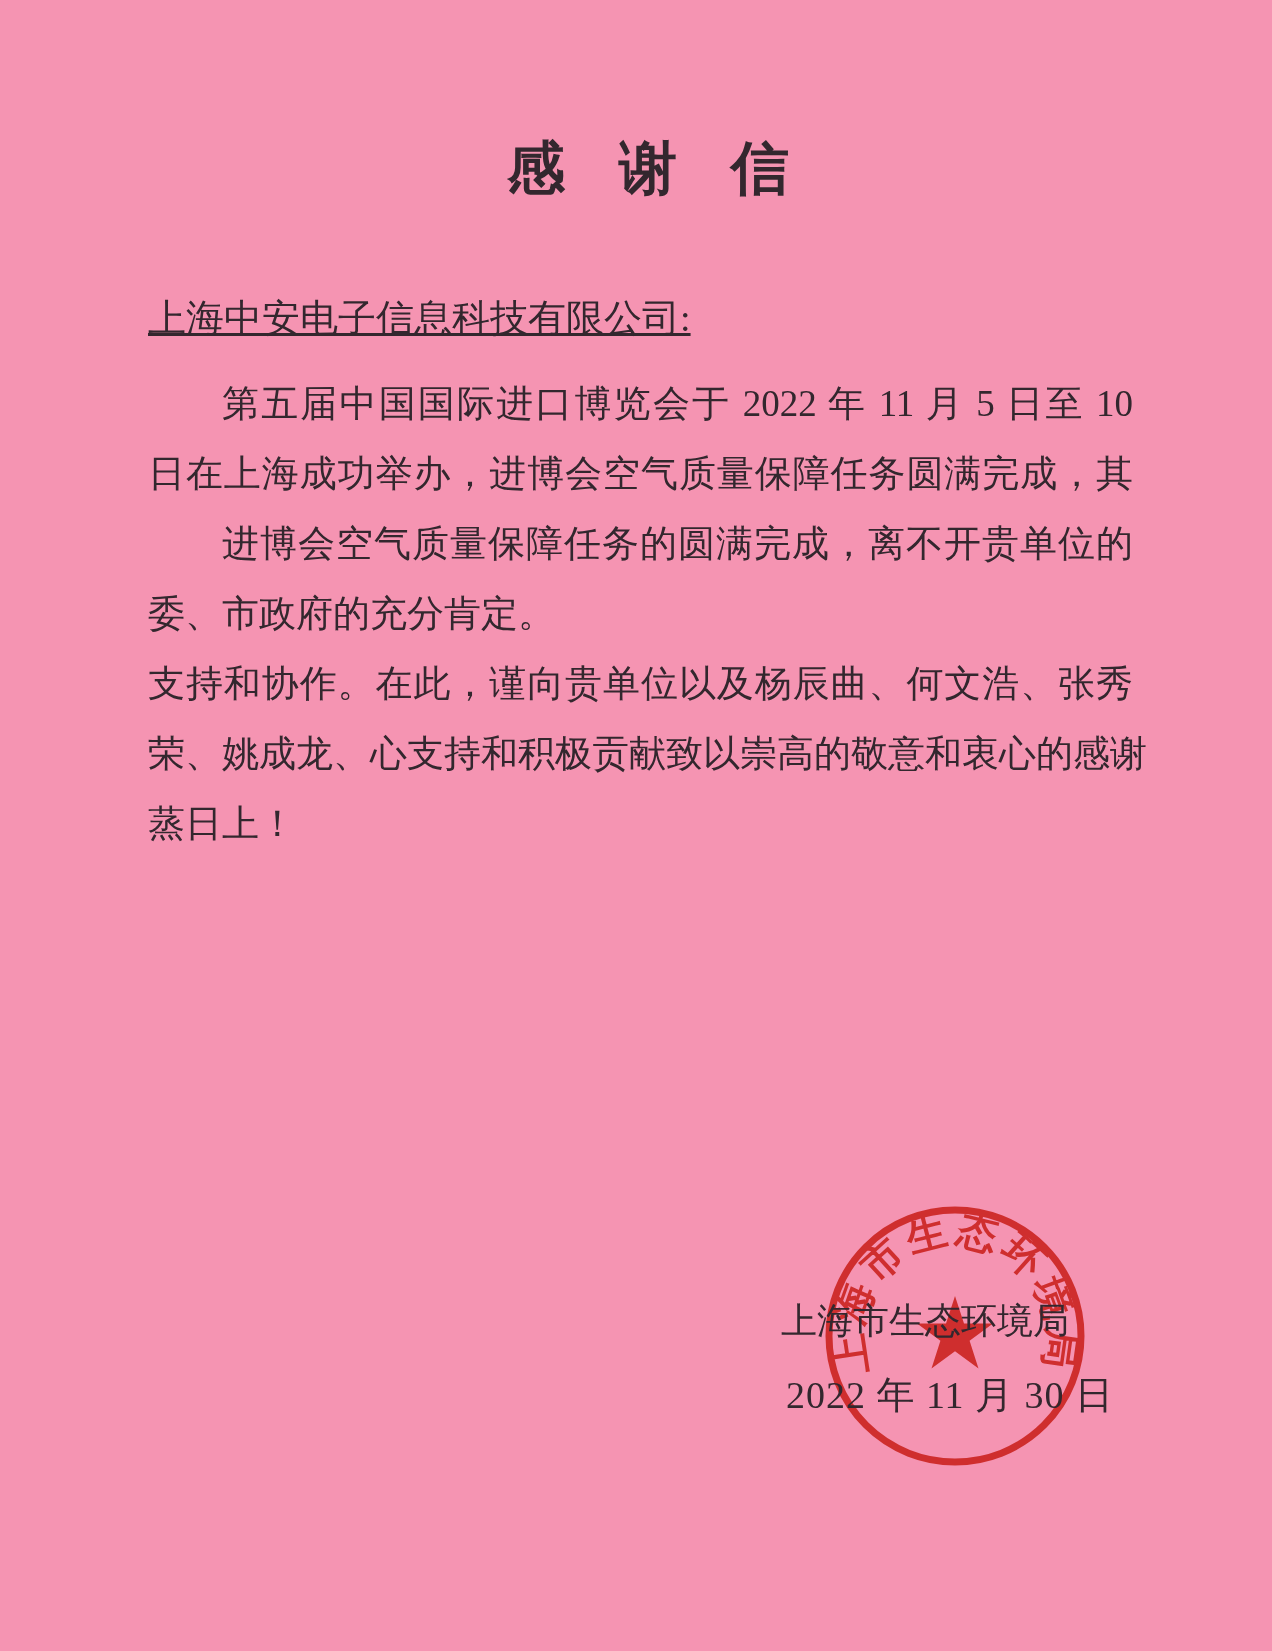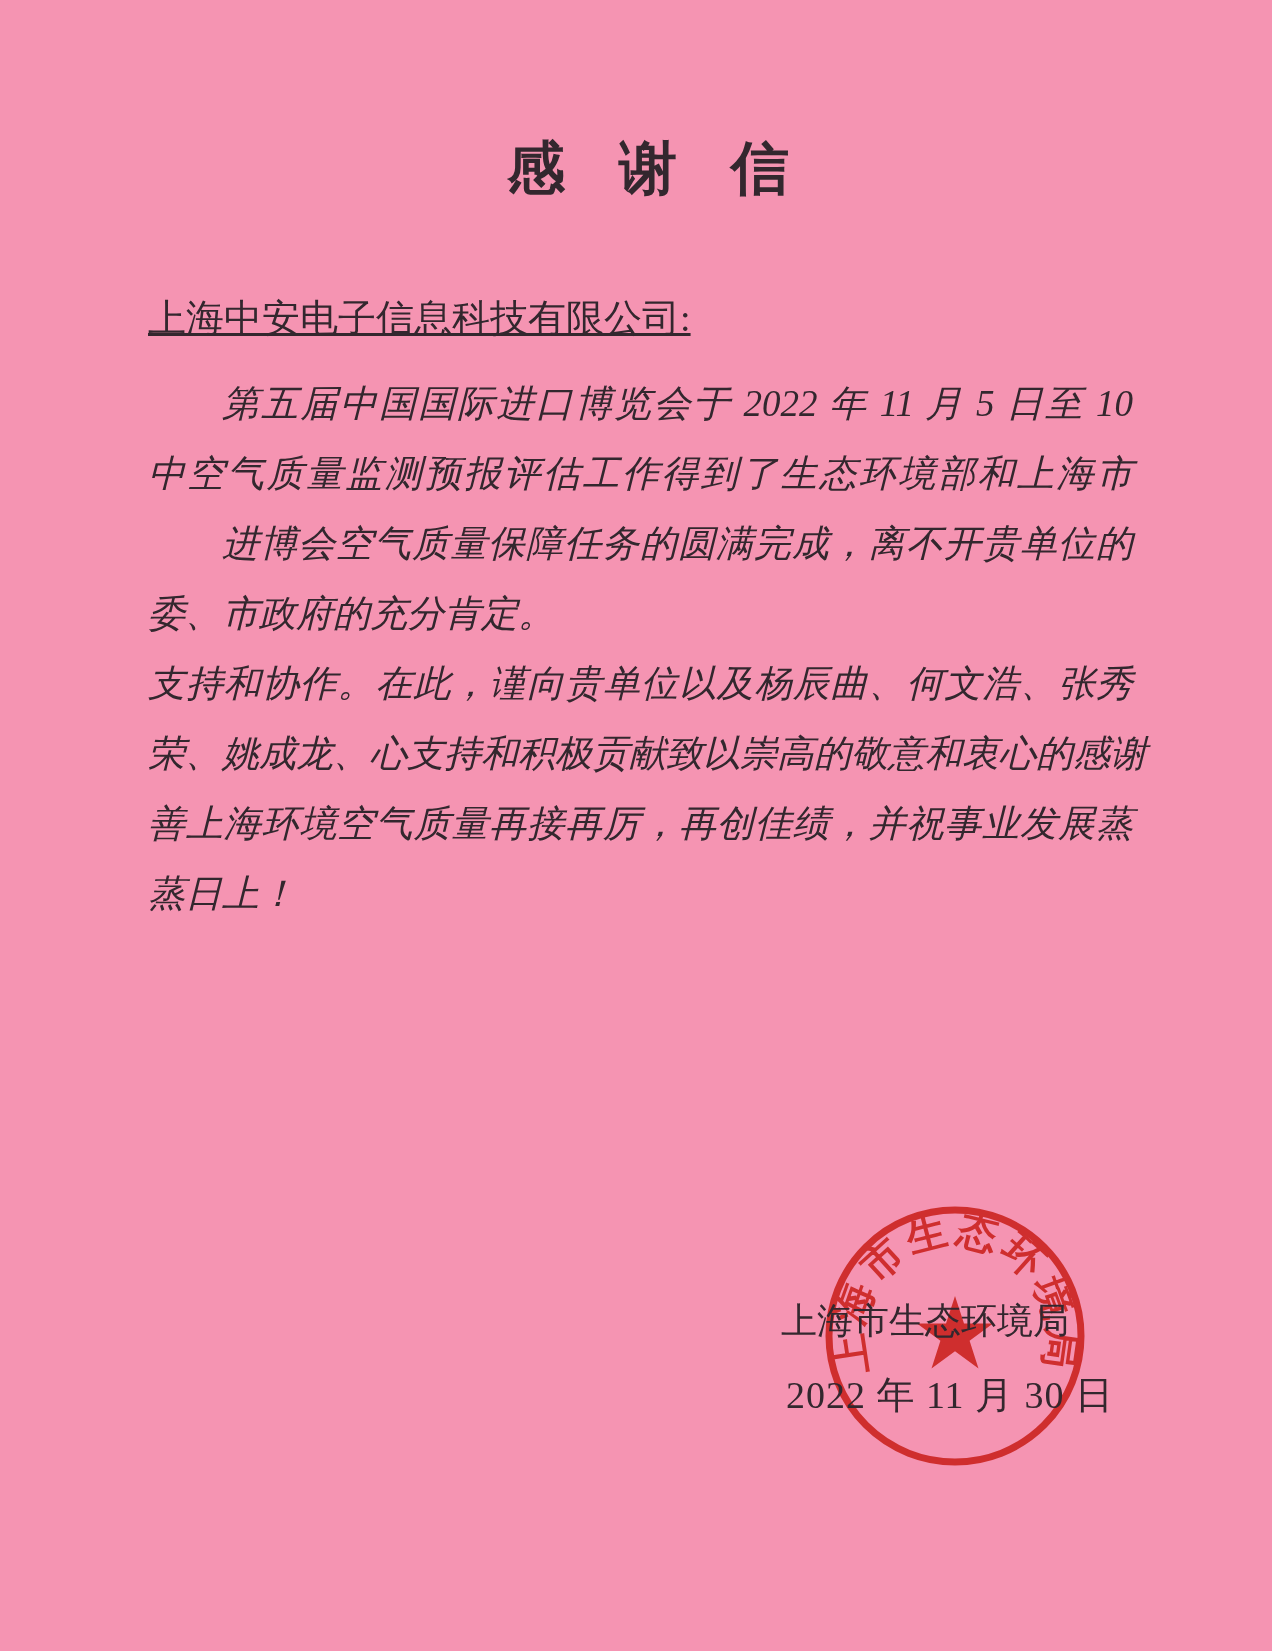--- a/index.html
+++ b/index.html
@@ -42,21 +42,20 @@
     left:148px;top:369px;
     width:985px;
   }
   .line{
     font-size:37px;
     line-height:70px;
     height:70px;
     text-align:justify;
     text-align-last:justify;
     white-space:nowrap;
-    font-style:italic;
   }
   .line.noj{
     text-align-last:left;
   }
   .line.indent{
     padding-left:74px;
   }
   .signature{
     position:absolute;
     left:781px;top:1299px;
@@ -93,26 +92,25 @@
 <body>
 
 <div class="page">
 
   <h1 class="title">感谢信</h1>
 
   <div class="recipient">上海中安电子信息科技有限公司:</div>
 
   <div class="body-text">
     <div class="line indent">第五届中国国际进口博览会于 2022 年 11 月 5 日至 10</div>
-    <div class="line">中空气质量监测预报评估工作得到了生态环境部和上海市</div>
+    <div class="line">日在上海成功举办，进博会空气质量保障任务圆满完成，其</div>
     <div class="line indent">进博会空气质量保障任务的圆满完成，离不开贵单位的</div>
     <div class="line noj">委、市政府的充分肯定。</div>
     <div class="line">支持和协作。在此，谨向贵单位以及杨辰曲、何文浩、张秀</div>
     <div class="line">荣、姚成龙、心支持和积极贡献致以崇高的敬意和衷心的感谢</div>
-    <div class="line">善上海环境空气质量再接再厉，再创佳绩，并祝事业发展蒸</div>
     <div class="line noj">蒸日上！</div>
   </div>
 
   <div class="signature">上海市生态环境局</div>
 
   <div class="date-line">2022 年 11 月 30 日</div>
 
   <div class="seal">
     <svg viewBox="0 0 266 266" xmlns="http://www.w3.org/2000/svg">
       <circle cx="133" cy="133" r="126" fill="none" stroke="#d23526" stroke-width="7"></circle>

